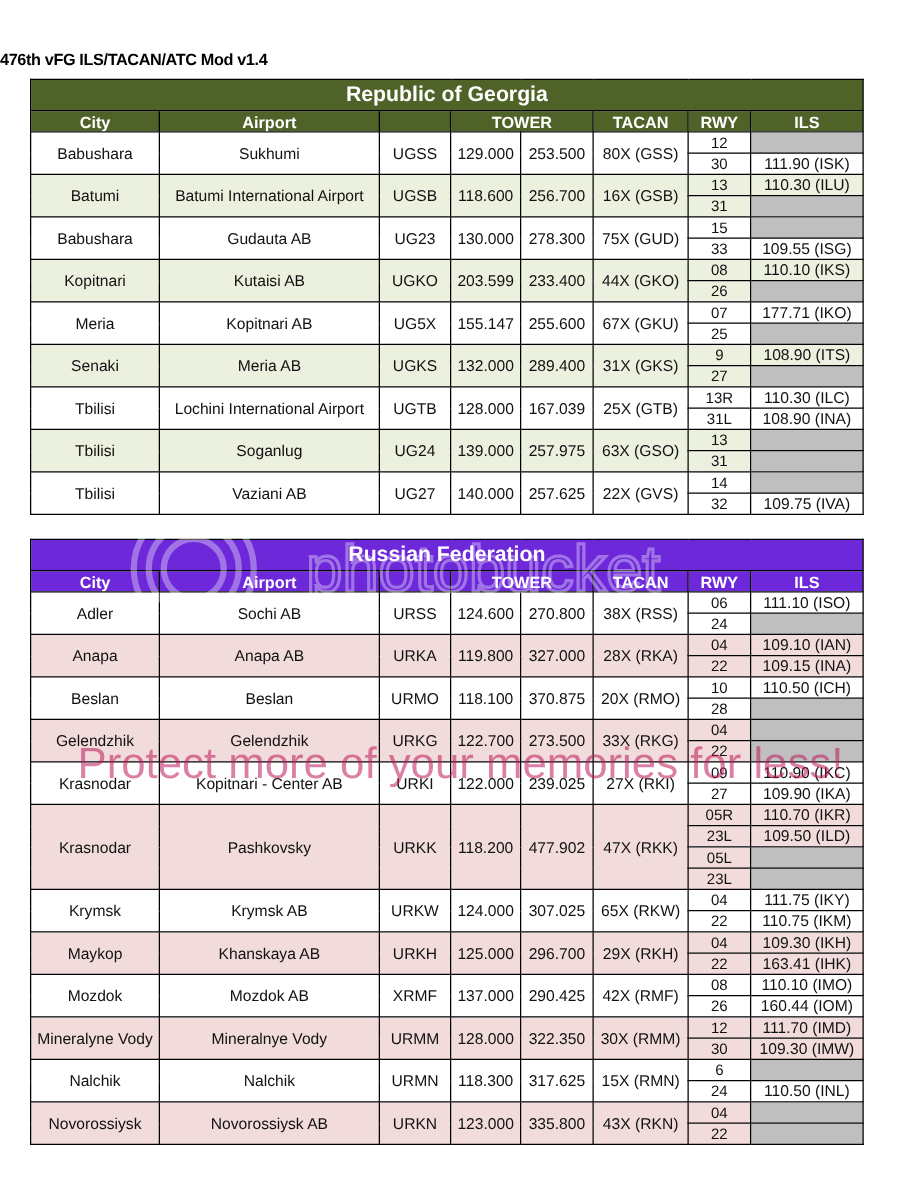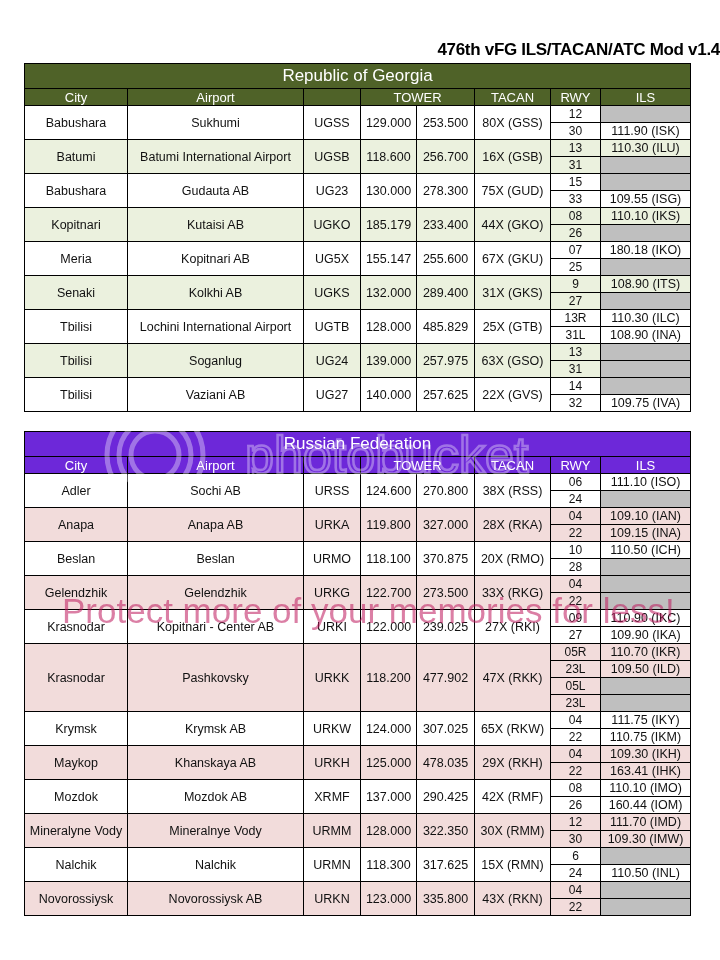--- a/index.html
+++ b/index.html
@@ -1,20 +1,20 @@
 <!DOCTYPE html>
 <html><head>
 <meta charset="utf-8">
 <style>
   html,body{margin:0;padding:0;background:#fff;}
   body{width:720px;height:960px;position:relative;font-family:"Liberation Sans",sans-serif;overflow:hidden;}
-  .doc-title{position:absolute;top:40px;left:0;width:720px;text-align:right;font-weight:bold;font-size:17px;color:#000;letter-spacing:-0.3px;}
+  .doc-title{position:absolute;top:40px;left:0;width:720px;text-align:left;font-weight:bold;font-size:13px;color:#000;letter-spacing:-0.3px;}
   table{position:absolute;left:24px;width:666px;border-collapse:collapse;table-layout:fixed;font-size:12.5px;color:#111;}
   td,th{border:1px solid #000;text-align:center;padding:0;overflow:hidden;white-space:nowrap;}
-  th{font-weight:normal;color:#fff;font-size:13px;height:16px;}
+  th{font-weight:bold;color:#fff;font-size:13px;height:16px;}
   .section-title th{font-size:17px;height:24px;}
   .geo th{background:#4f6228;}
   .rus th{background:#6d28d9;}
   .geo tr.alt td{background:#ebf1de;}
   .rus tr.alt td{background:#f2dcdb;}
   td.rwy{height:16px;font-size:12px;}
   td.ils-empty{background:#bfbfbf !important;}
   .wm{position:absolute;pointer-events:none;}
 </style>
 </head>
@@ -85,64 +85,64 @@
         <td class="ils-empty"></td>
       </tr>
       <tr>
         <td class="rwy">33</td>
         <td class="">109.55 (ISG)</td>
       </tr>
       <tr class="alt">
         <td rowspan="2">Kopitnari</td>
         <td rowspan="2">Kutaisi AB</td>
         <td rowspan="2">UGKO</td>
-        <td rowspan="2">185.179</td>
+        <td rowspan="2">203.599</td>
         <td rowspan="2">233.400</td>
         <td rowspan="2">44X (GKO)</td>
         <td class="rwy">08</td>
         <td class="">110.10 (IKS)</td>
       </tr>
       <tr class="alt">
         <td class="rwy">26</td>
         <td class="ils-empty"></td>
       </tr>
       <tr>
         <td rowspan="2">Meria</td>
         <td rowspan="2">Kopitnari AB</td>
         <td rowspan="2">UG5X</td>
         <td rowspan="2">155.147</td>
         <td rowspan="2">255.600</td>
         <td rowspan="2">67X (GKU)</td>
         <td class="rwy">07</td>
-        <td class="">180.18 (IKO)</td>
+        <td class="">177.71 (IKO)</td>
       </tr>
       <tr>
         <td class="rwy">25</td>
         <td class="ils-empty"></td>
       </tr>
       <tr class="alt">
         <td rowspan="2">Senaki</td>
-        <td rowspan="2">Kolkhi AB</td>
+        <td rowspan="2">Meria AB</td>
         <td rowspan="2">UGKS</td>
         <td rowspan="2">132.000</td>
         <td rowspan="2">289.400</td>
         <td rowspan="2">31X (GKS)</td>
         <td class="rwy">9</td>
         <td class="">108.90 (ITS)</td>
       </tr>
       <tr class="alt">
         <td class="rwy">27</td>
         <td class="ils-empty"></td>
       </tr>
       <tr>
         <td rowspan="2">Tbilisi</td>
         <td rowspan="2">Lochini International Airport</td>
         <td rowspan="2">UGTB</td>
         <td rowspan="2">128.000</td>
-        <td rowspan="2">485.829</td>
+        <td rowspan="2">167.039</td>
         <td rowspan="2">25X (GTB)</td>
         <td class="rwy">13R</td>
         <td class="">110.30 (ILC)</td>
       </tr>
       <tr>
         <td class="rwy">31L</td>
         <td class="">108.90 (INA)</td>
       </tr>
       <tr class="alt">
         <td rowspan="2">Tbilisi</td>
@@ -302,21 +302,21 @@
       </tr>
       <tr>
         <td class="rwy">22</td>
         <td class="">110.75 (IKM)</td>
       </tr>
       <tr class="alt">
         <td rowspan="2">Maykop</td>
         <td rowspan="2">Khanskaya AB</td>
         <td rowspan="2">URKH</td>
         <td rowspan="2">125.000</td>
-        <td rowspan="2">478.035</td>
+        <td rowspan="2">296.700</td>
         <td rowspan="2">29X (RKH)</td>
         <td class="rwy">04</td>
         <td class="">109.30 (IKH)</td>
       </tr>
       <tr class="alt">
         <td class="rwy">22</td>
         <td class="">163.41 (IHK)</td>
       </tr>
       <tr>
         <td rowspan="2">Mozdok</td>

